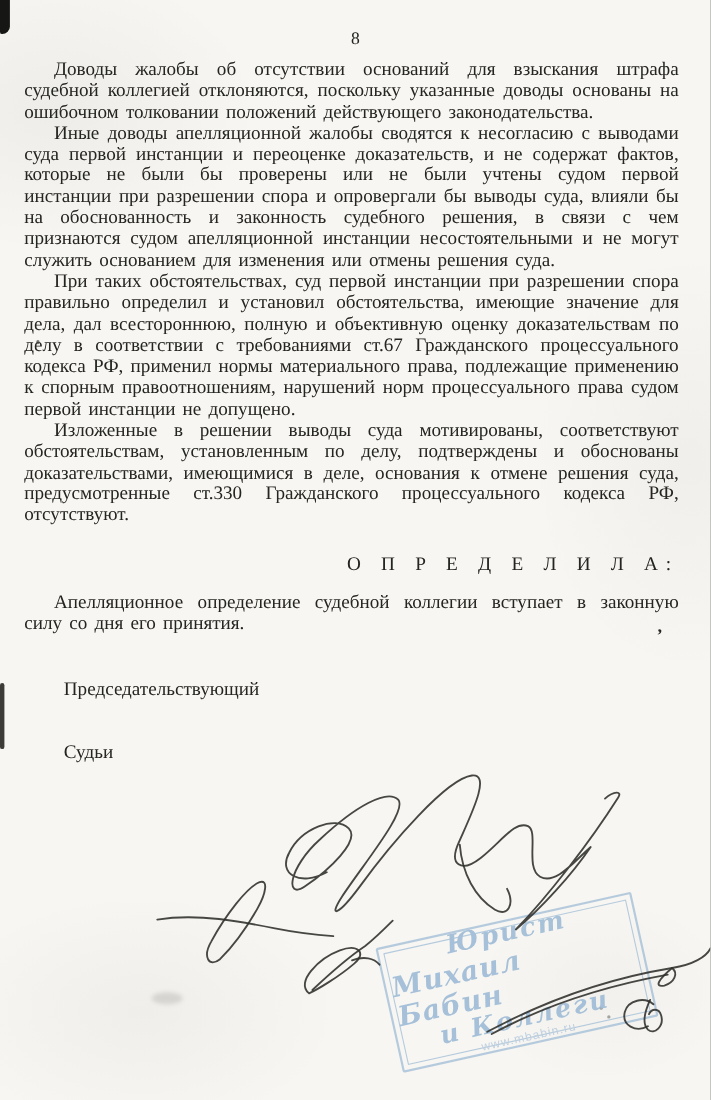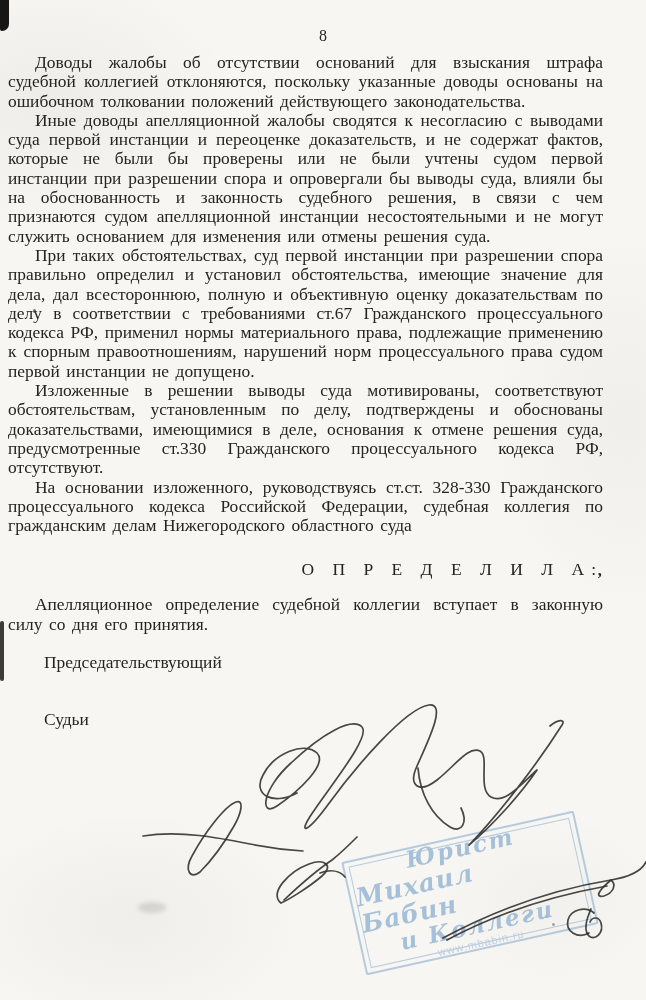--- a/index.html
+++ b/index.html
@@ -15,21 +15,21 @@
       radial-gradient(ellipse 240px 320px at 97% 42%, rgba(60,60,55,.04), transparent 60%),
       radial-gradient(ellipse 300px 180px at 20% 92%, rgba(60,60,55,.045), transparent 60%),
       radial-gradient(ellipse 200px 140px at 85% 90%, rgba(60,60,55,.03), transparent 60%),
       #f7f6f2;
   }
   .page-number{
     position:absolute;top:27px;left:0;right:0;
     text-align:center;font-size:16px;
   }
   .content{
-    position:absolute;left:8px;top:53px;width:595px;
+    position:absolute;left:22px;top:53px;width:595px;
   }
   .para{
     margin:0;
     text-indent:27px;
     text-align:justify;
     font-size:17.4px;
     line-height:19.3px;
     word-spacing:2.2px;
   }
   .ruling-heading{
@@ -38,21 +38,21 @@
     font-size:17.5px;
     font-weight:normal;
     letter-spacing:7px;
     text-indent:0;
   }
   .sig-label{
     margin:0;
     text-indent:36px;
     font-size:17.4px;
   }
-  .presiding{margin-top:18px;}
+  .presiding{margin-top:40px;}
   .judges{margin-top:36px;}
 
   
   .corner-mark{
     position:absolute;left:0;top:0;width:9px;height:31px;
     background:#161614;border-radius:0 0 7px 2px;
   }
   .edge-mark{
     position:absolute;left:0;top:621px;width:4px;height:60px;
     background:#3c3b37;border-radius:2px;
@@ -113,21 +113,20 @@
 
 <div class="page">
 
   <div class="page-number">8</div>
 
   <div class="content">
     <p class="para">Доводы жалобы об отсутствии оснований для взыскания штрафа судебной коллегией отклоняются, поскольку указанные доводы основаны на ошибочном толковании положений действующего законодательства.</p>
     <p class="para">Иные доводы апелляционной жалобы сводятся к несогласию с выводами суда первой инстанции и переоценке доказательств, и не содержат фактов, которые не были бы проверены или не были учтены судом первой инстанции при разрешении спора и опровергали бы выводы суда, влияли бы на обоснованность и законность судебного решения, в связи с чем признаются судом апелляционной инстанции несостоятельными и не могут служить основанием для изменения или отмены решения суда.</p>
     <p class="para">При таких обстоятельствах, суд первой инстанции при разрешении спора правильно определил и установил обстоятельства, имеющие значение для дела, дал всестороннюю, полную и объективную оценку доказательствам по делу в соответствии с требованиями ст.67 Гражданского процессуального кодекса РФ, применил нормы материального права, подлежащие применению к спорным правоотношениям, нарушений норм процессуального права судом первой инстанции не допущено.</p>
     <p class="para">Изложенные в решении выводы суда мотивированы, соответствуют обстоятельствам, установленным по делу, подтверждены и обоснованы доказательствами, имеющимися в деле, основания к отмене решения суда, предусмотренные ст.330 Гражданского процессуального кодекса РФ, отсутствуют.</p>
-    <p class="para">На основании изложенного, руководствуясь ст.ст. 328-330 Гражданского процессуального кодекса Российской Федерации, судебная коллегия по гражданским делам Нижегородского областного суда</p>
 
     <h2 class="ruling-heading">О П Р Е Д Е Л И Л А:</h2>
 
     <p class="para">Апелляционное определение судебной коллегии вступает в законную силу со дня его принятия.</p>
 
     <p class="sig-label presiding">Председательствующий</p>
     <p class="sig-label judges">Судьи</p>
   </div>
 
   <div class="corner-mark"></div>

